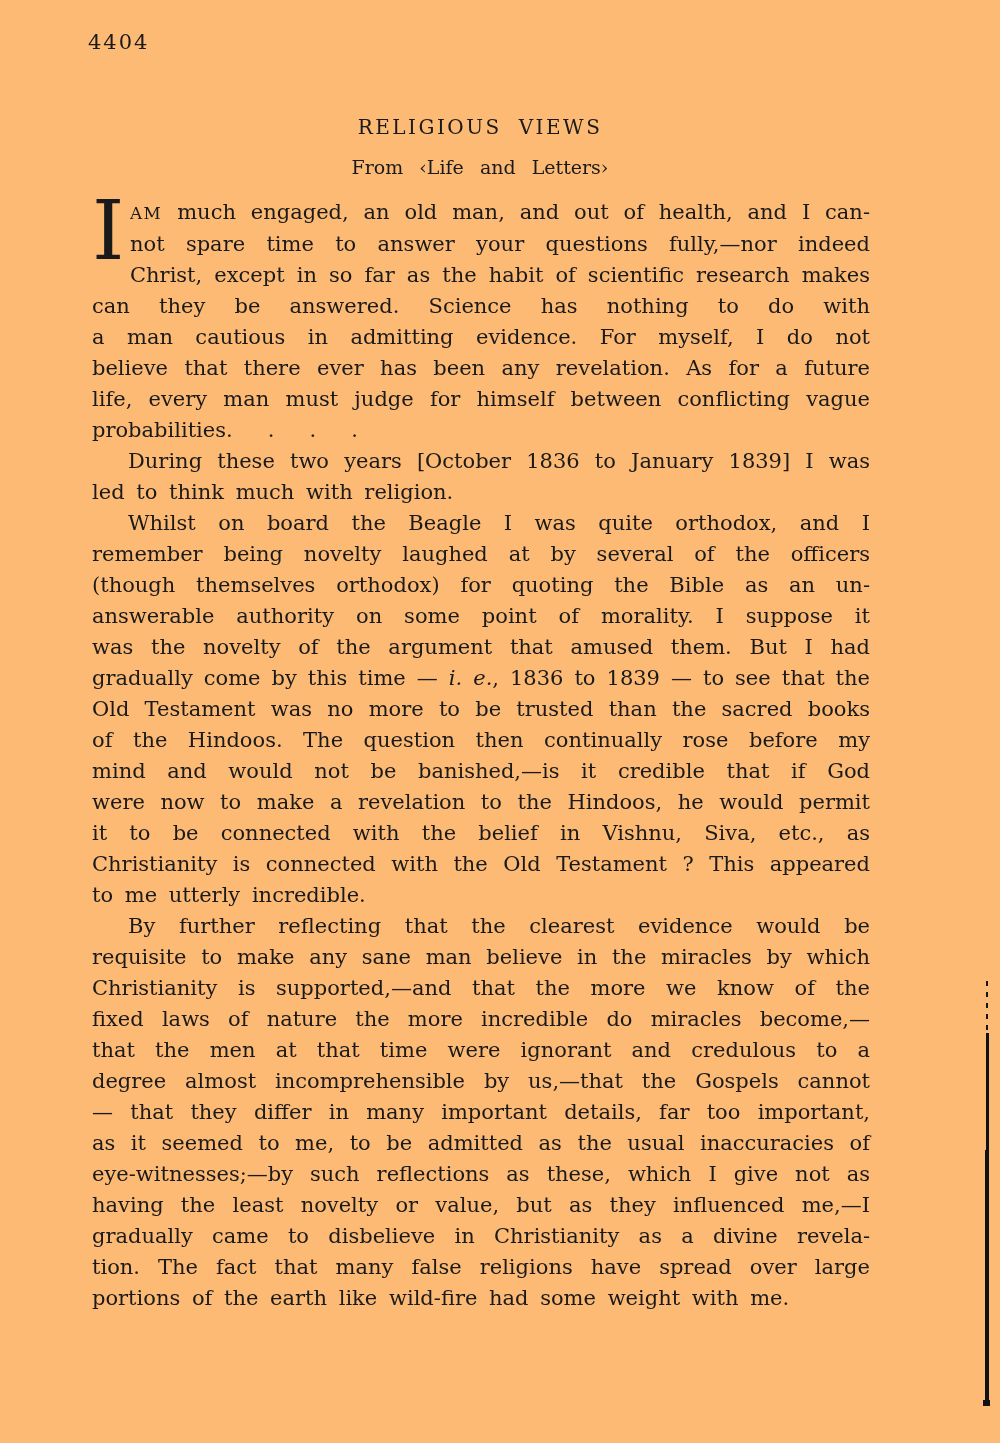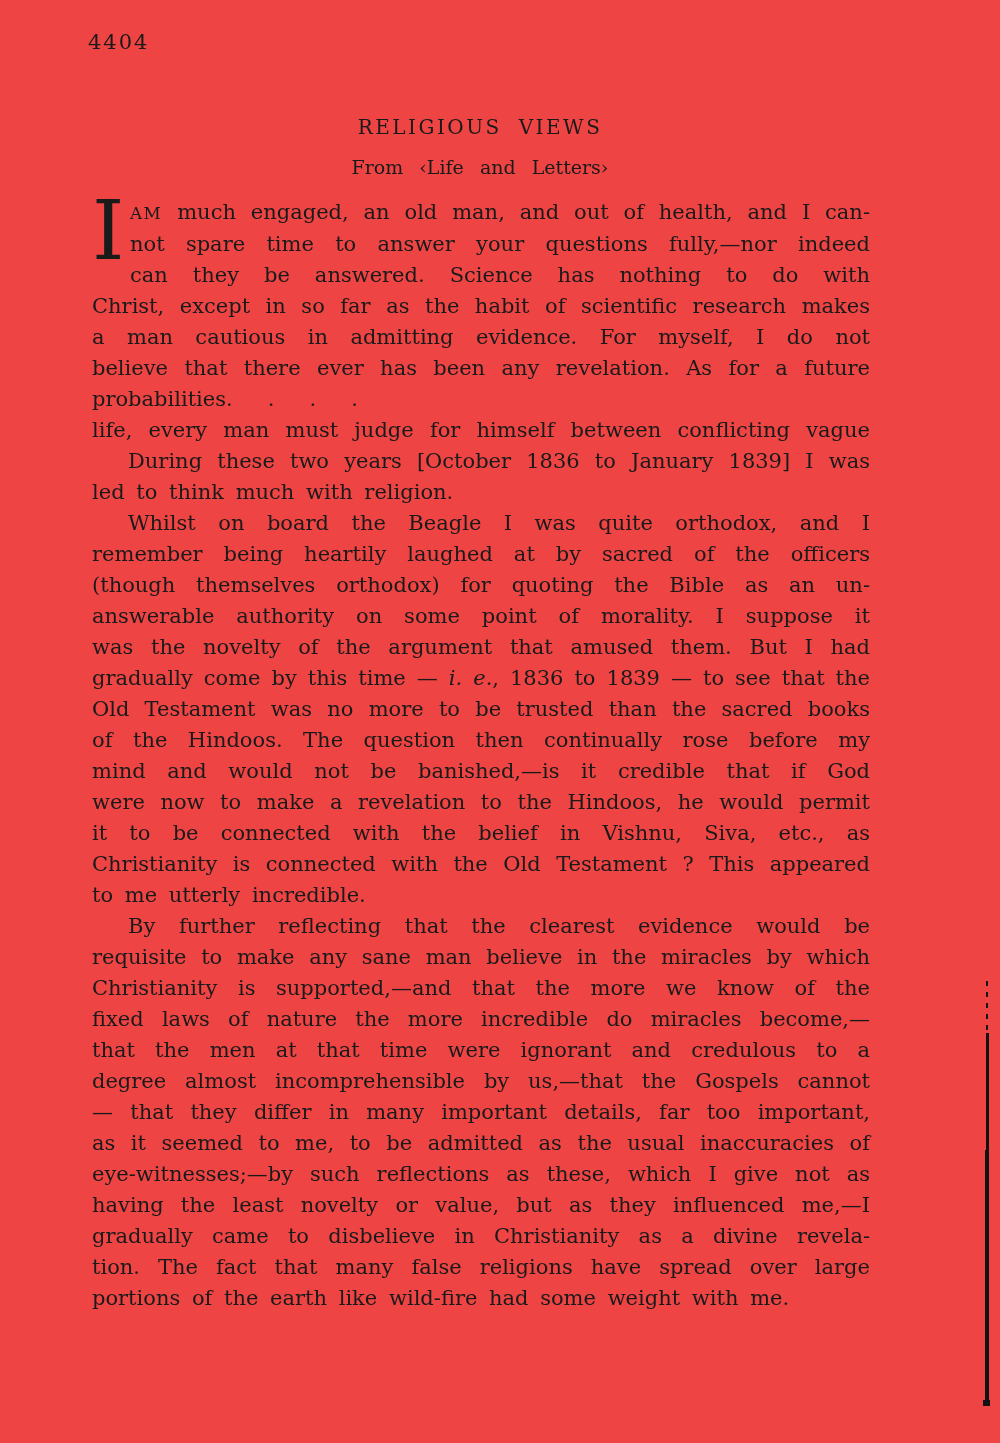--- a/index.html
+++ b/index.html
@@ -2,21 +2,21 @@
 <html><head>
 <meta charset="utf-8">
 <style>
   html, body { margin: 0; padding: 0; }
   body { background: #e8e8e6; }
   .page {
     position: relative;
     width: 1000px;
     height: 1443px;
     margin: 0 auto;
-    background: #ef4444;
+    background: #fdba74;
     color: #1a1a1a;
     font-family: "DejaVu Serif", "Liberation Serif", serif;
     overflow: hidden;
   }
   
   .folio {
     position: absolute;
     left: 88px;
     top: 30px;
     font-size: 21px;
@@ -131,34 +131,34 @@
   <div class="title-block">
     <h1 class="article-title">RELIGIOUS VIEWS</h1>
     <p class="source-line">From ‹Life and Letters›</p>
   </div>
 
   <div class="body-text">
       <div class="paragraph">
         <span class="dropcap">I</span>
         <div class="line"><span class="smallcaps">AM</span> much engaged, an old man, and out of health, and I can-</div>
         <div class="line">not spare time to answer your questions fully,—nor indeed</div>
+        <div class="line">Christ, except in so far as the habit of scientific research makes</div>
         <div class="line">can they be answered.  Science has nothing to do with</div>
-        <div class="line">Christ, except in so far as the habit of scientific research makes</div>
         <div class="line">a man cautious in admitting evidence.  For myself, I do not</div>
         <div class="line">believe that there ever has been any revelation.  As for a future</div>
+        <div class="line">life, every man must judge for himself between conflicting vague</div>
         <div class="line last">probabilities.&nbsp;&nbsp;&nbsp;.&nbsp;&nbsp;&nbsp;.&nbsp;&nbsp;&nbsp;.</div>
-        <div class="line">life, every man must judge for himself between conflicting vague</div>
       </div>
       <div class="paragraph">
         <div class="line indent">During these two years [October 1836 to January 1839] I was</div>
         <div class="line last">led to think much with religion.</div>
       </div>
       <div class="paragraph">
         <div class="line indent">Whilst on board the Beagle I was quite orthodox, and I</div>
-        <div class="line">remember being heartily laughed at by sacred of the officers</div>
+        <div class="line">remember being novelty laughed at by several of the officers</div>
         <div class="line">(though themselves orthodox) for quoting the Bible as an un-</div>
         <div class="line">answerable authority on some point of morality.  I suppose it</div>
         <div class="line">was the novelty of the argument that amused them.  But I had</div>
         <div class="line">gradually come by this time — <i>i. e.</i>, 1836 to 1839 — to see that the</div>
         <div class="line">Old Testament was no more to be trusted than the sacred books</div>
         <div class="line">of the Hindoos.  The question then continually rose before my</div>
         <div class="line">mind and would not be banished,—is it credible that if God</div>
         <div class="line">were now to make a revelation to the Hindoos, he would permit</div>
         <div class="line">it to be connected with the belief in Vishnu, Siva, etc., as</div>
         <div class="line">Christianity is connected with the Old Testament ?  This appeared</div>

